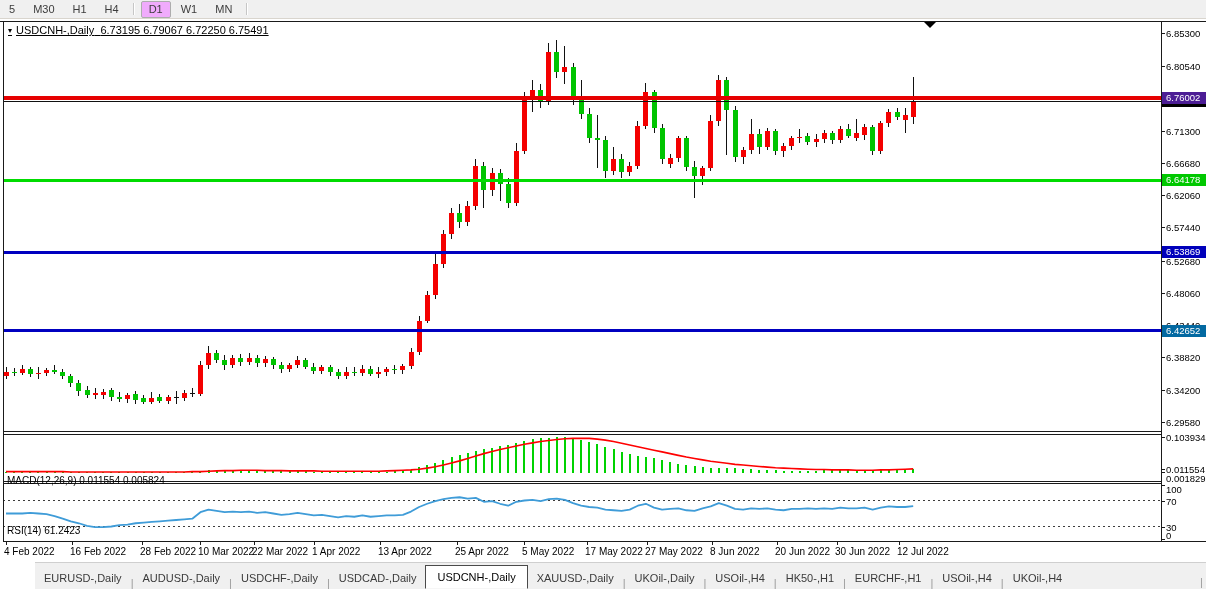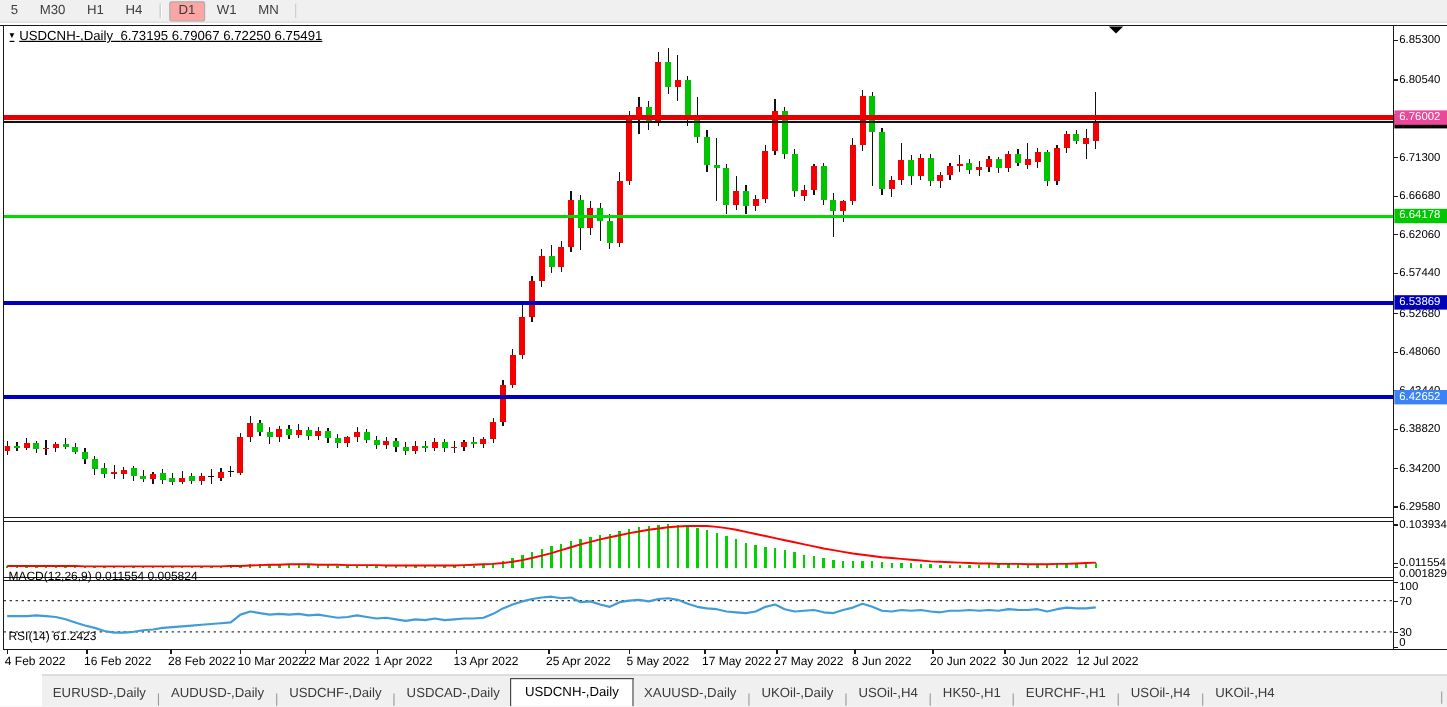--- a/index.html
+++ b/index.html
@@ -2,21 +2,21 @@
 <html><head>
 <meta charset="utf-8">
 <style>
   html,body{margin:0;padding:0;background:#e8e8e8;font-family:"Liberation Sans",sans-serif;}
   #app{position:relative;width:1206px;height:589px;background:#ffffff;overflow:hidden;
        font-family:"Liberation Sans",sans-serif;}
   
   #toolbar{position:absolute;left:0;top:0;width:1206px;height:18px;background:#f0f0f0;
            border-bottom:1px solid #d9d5ce;display:flex;align-items:center;font-size:11px;color:#3c3c3c;}
   .tf-btn{padding:1px 7px;margin:0 1px;line-height:13px;cursor:default;border:1px solid transparent;}
-  .tf-btn.active{background:#fca5a5;border:1px solid #adadad;border-radius:2px;}
+  .tf-btn.active{background:#f0abfc;border:1px solid #adadad;border-radius:2px;}
   .tf-sep{width:1px;height:12px;background:#c6c6c6;border-right:1px solid #ffffff;margin:0 5px;}
   
   #chart{position:absolute;left:0;top:19px;width:1206px;height:544px;background:#ffffff;}
   #plot{position:absolute;left:0;top:0;}
   .ovl{position:absolute;white-space:nowrap;}
   #title{left:8px;top:5px;font-size:11px;color:#000;text-decoration:underline;}
   #title .tri{font-size:8px;vertical-align:1px;margin-right:4px;}
   .indlab{left:7px;font-size:10px;color:#000;margin-top:40px;}
   .axlab{font-size:9.5px;color:#000;line-height:11px;left:1166px;}
   .badge{left:1162px;width:44px;font-size:9.5px;line-height:12px;height:12px;color:#fff;
@@ -469,24 +469,24 @@
         <div class="ovl axlab" style="top:138.96759999999963px">6.66680</div>
         <div class="ovl axlab" style="top:171.21520000000012px">6.62060</div>
         <div class="ovl axlab" style="top:203.46279999999996px">6.57440</div>
         <div class="ovl axlab" style="top:236.68760000000003px">6.52680</div>
         <div class="ovl axlab" style="top:268.9351999999999px">6.48060</div>
         <div class="ovl axlab" style="top:301.18279999999976px">6.43440</div>
         <div class="ovl axlab" style="top:333.4303999999996px">6.38820</div>
         <div class="ovl axlab" style="top:365.6780000000001px">6.34200</div>
         <div class="ovl axlab" style="top:397.9255999999999px">6.29580</div>
         <div class="ovl badge" style="top:76.46682000000001px;background:#000000">6.75491</div>
-        <div class="ovl badge" style="top:72.90003999999989px;background:#ec4899">6.76002</div>
+        <div class="ovl badge" style="top:72.90003999999989px;background:#4c1d95">6.76002</div>
         <div class="ovl badge" style="top:155.43155999999996px;background:#00c800">6.64178</div>
         <div class="ovl badge" style="top:227.3883799999999px;background:#0000bb">6.53869</div>
-        <div class="ovl badge" style="top:305.68303999999983px;background:#3b82f6">6.42652</div>
+        <div class="ovl badge" style="top:305.68303999999983px;background:#0369a1">6.42652</div>
         <div class="ovl axlab" style="top:413.038836px">0.103934</div>
         <div class="ovl axlab" style="top:445.002316px">0.011554</div>
         <div class="ovl axlab" style="top:454px">0.001829</div>
         <div class="ovl axlab" style="top:465px">100</div>
         <div class="ovl axlab" style="top:476.5px">70</div>
         <div class="ovl axlab" style="top:502.5px">30</div>
         <div class="ovl axlab" style="top:511px">0</div>
         <div class="ovl datelab" style="left:4px;top:527px">4 Feb 2022</div>
         <div class="ovl datelab" style="left:70px;top:527px">16 Feb 2022</div>
         <div class="ovl datelab" style="left:140px;top:527px">28 Feb 2022</div>

